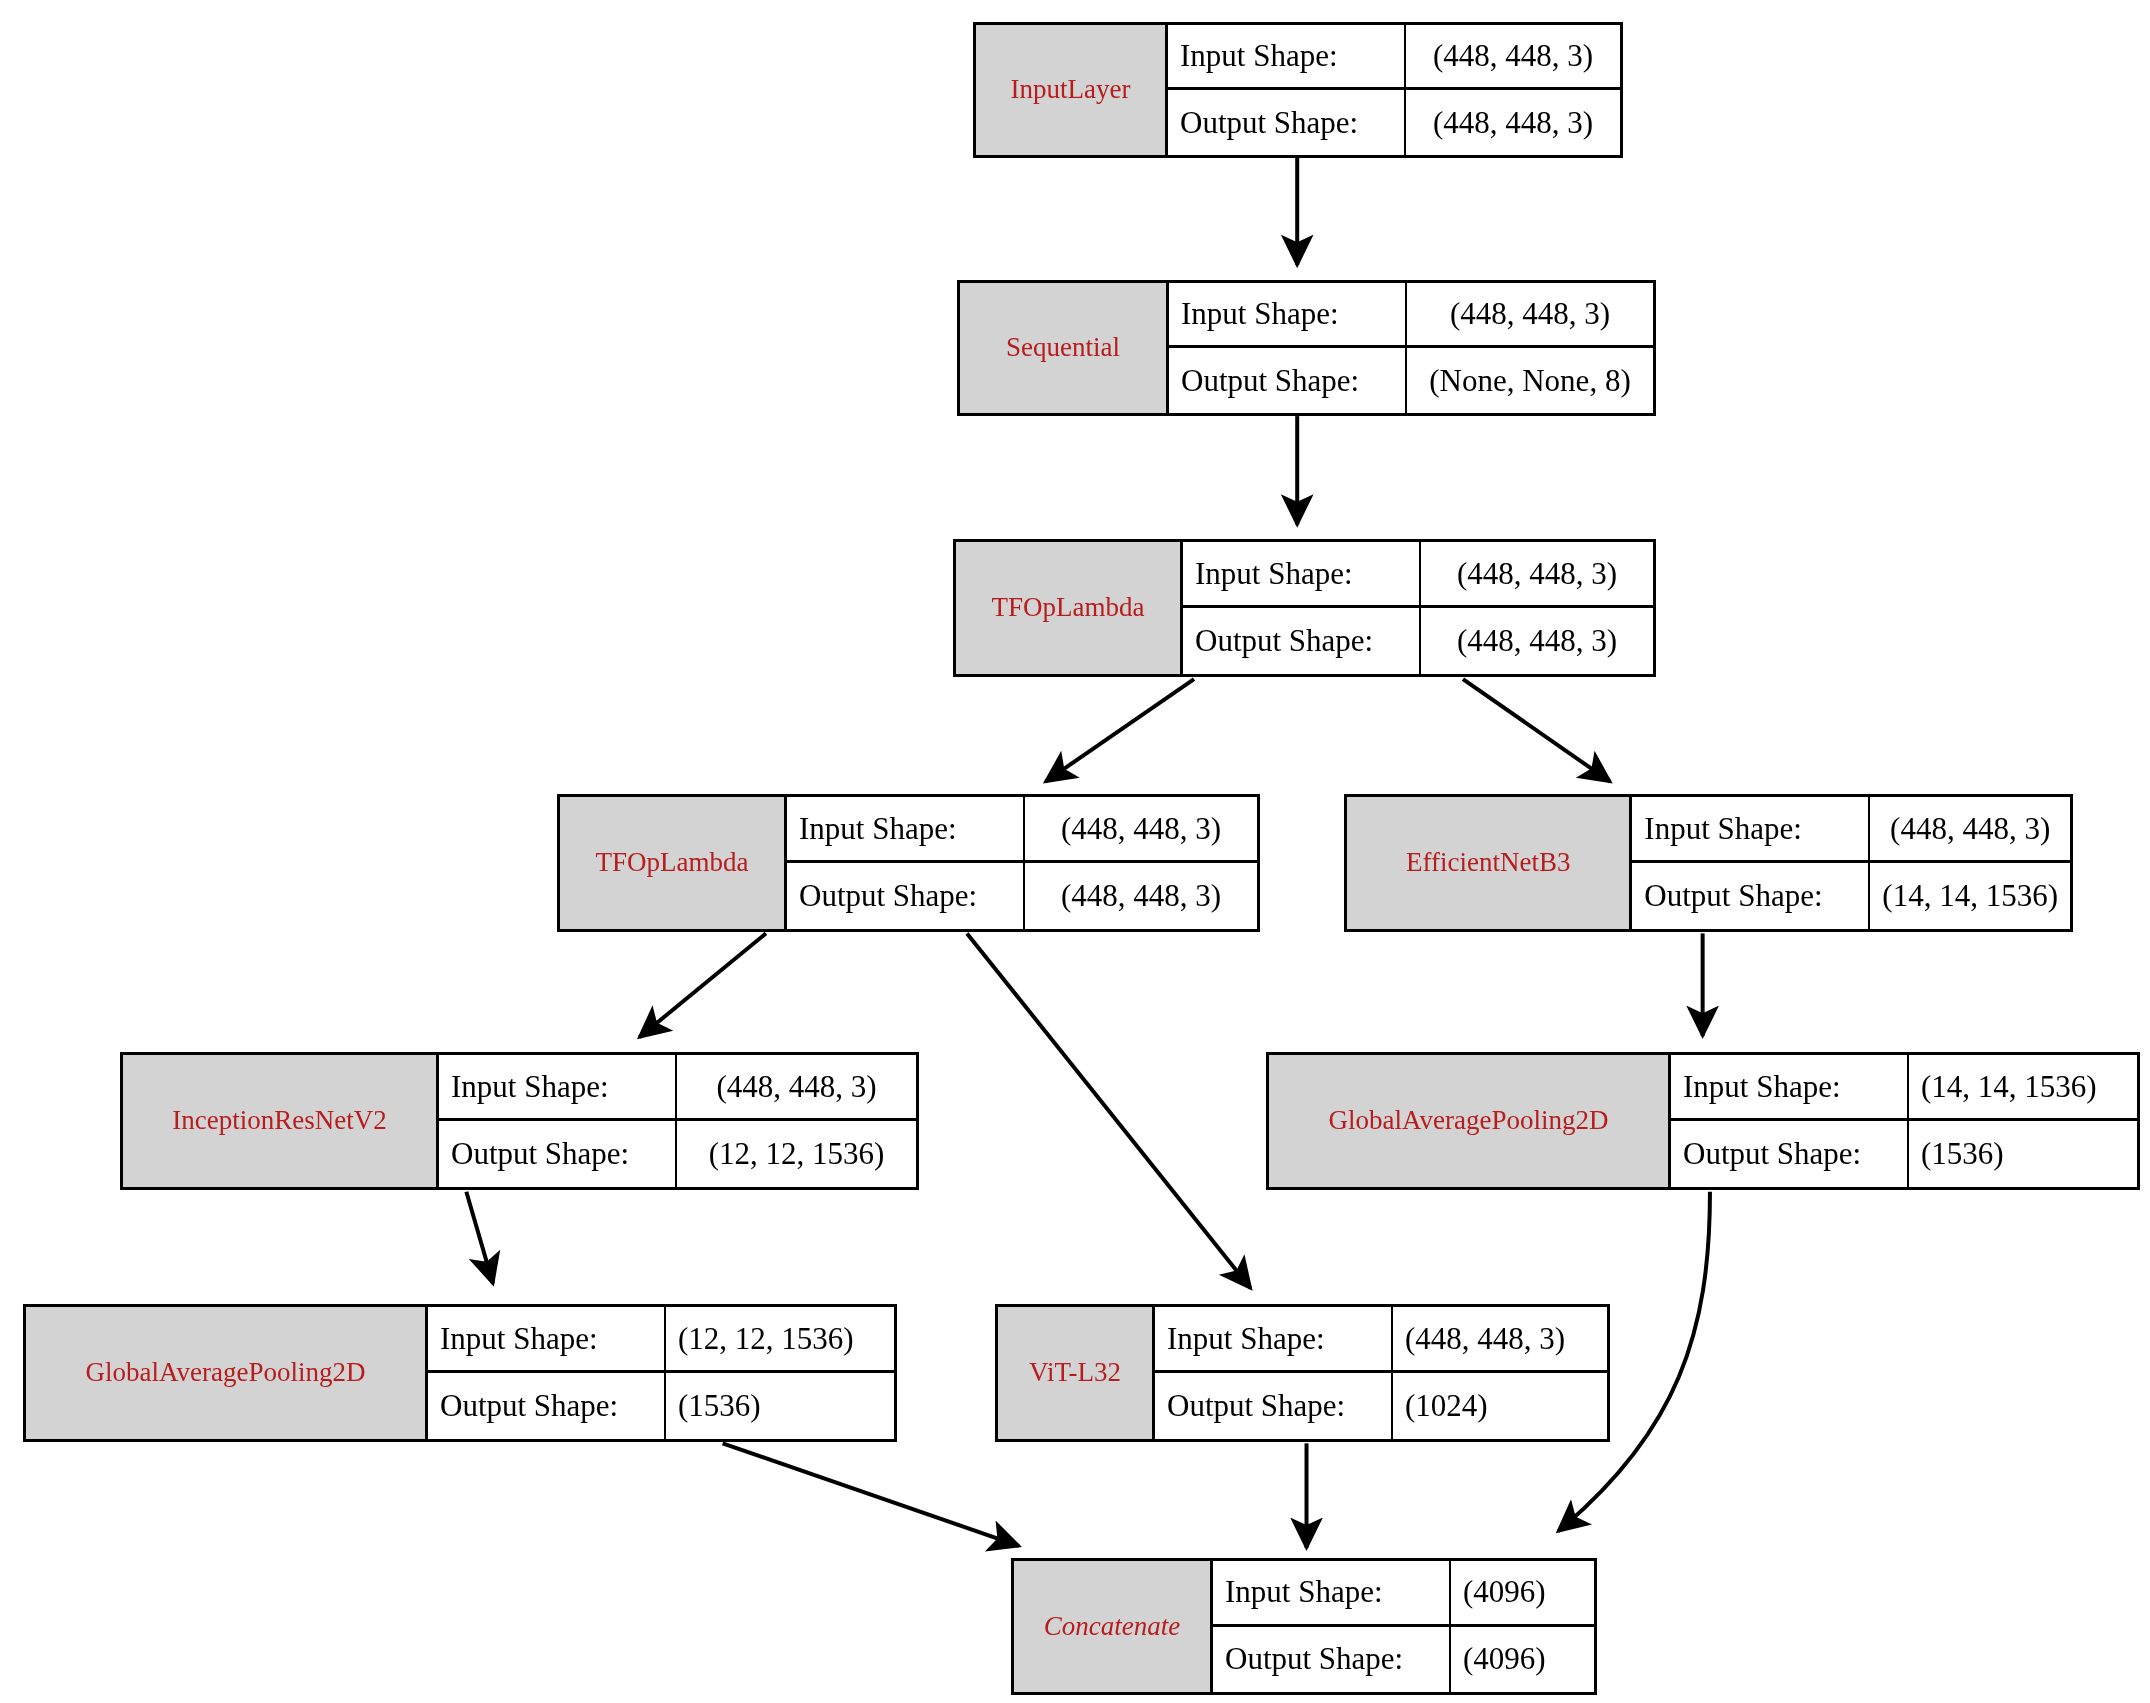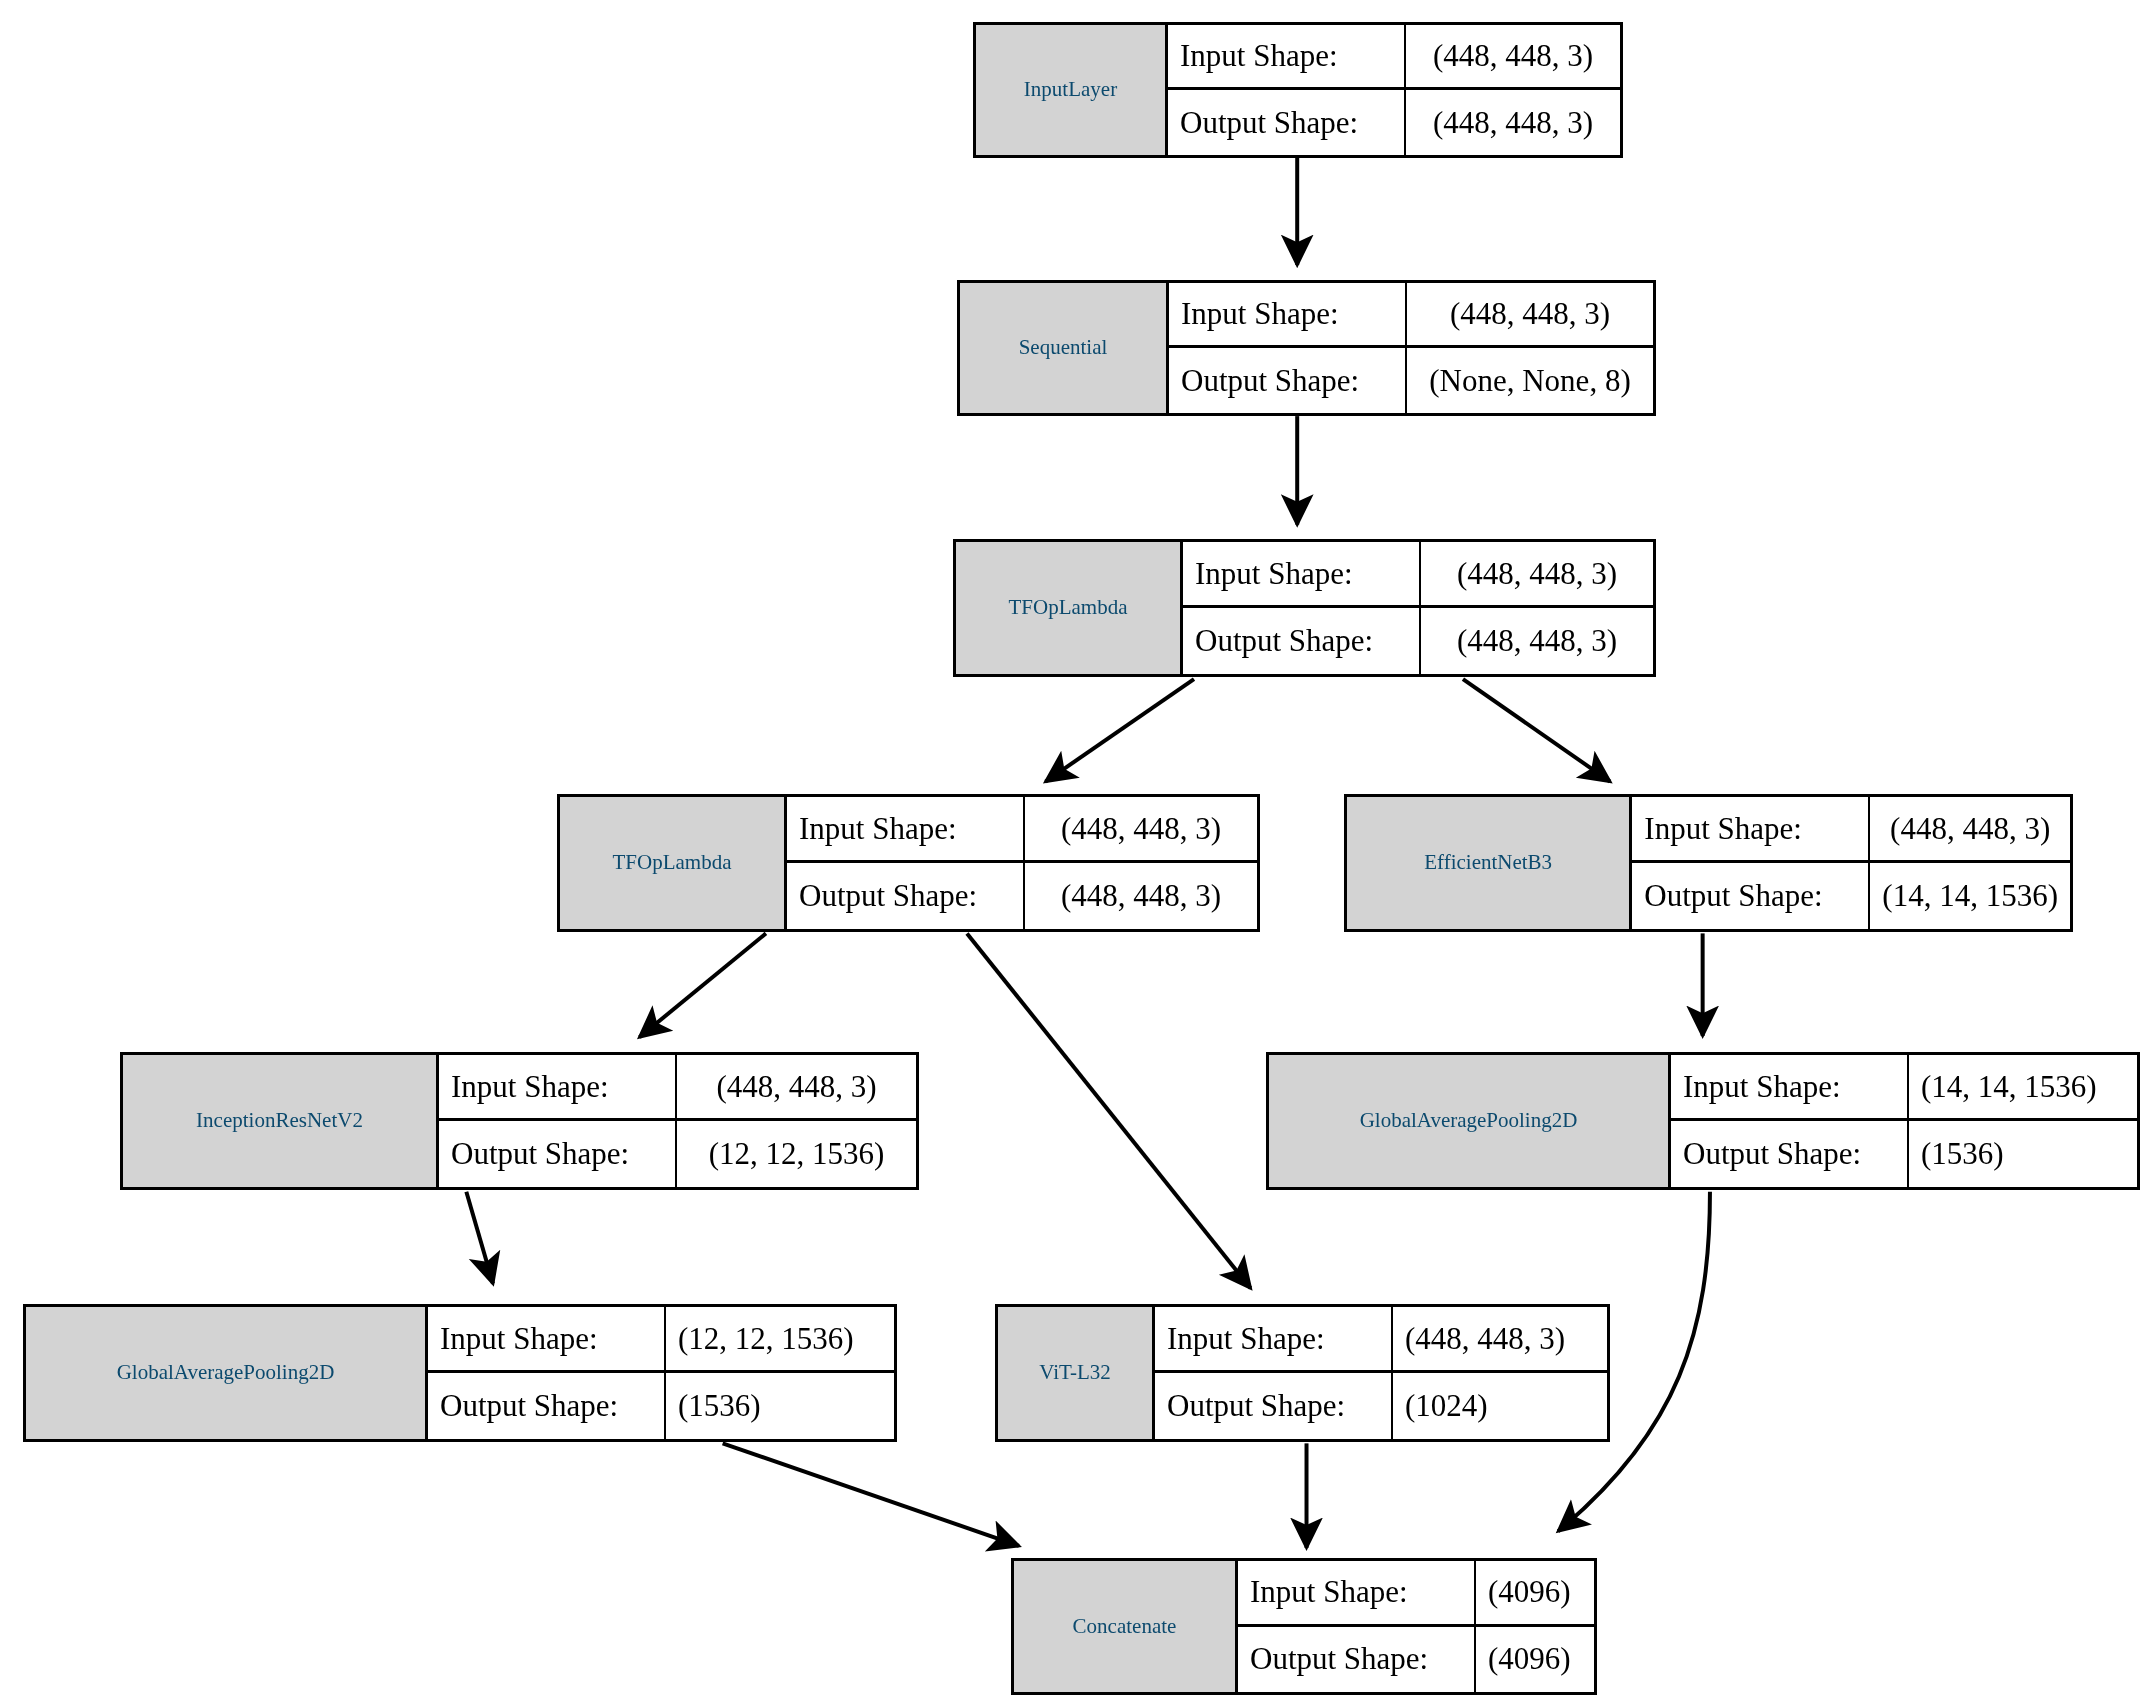--- a/index.html
+++ b/index.html
@@ -34,22 +34,22 @@
     background: #ffffff;
     z-index: 2;
   }
   .node-label {
     display: flex;
     align-items: center;
     justify-content: center;
     background: #d3d3d3;
     box-sizing: border-box;
     border-right: 3.3px solid #000000;
-    font-size: 21px;
-    color: #0c4a6e;
+    font-size: 27px;
+    color: #b91c1c;
     padding: 0 10.7px;
     white-space: nowrap;
     line-height: 1.1;
   }
   .node-rows {
     display: flex;
     flex-direction: column;
     flex: 1 1 auto;
     box-sizing: border-box;
   }
@@ -268,21 +268,21 @@
         <div class="row-val left">(448, 448, 3)</div>
       </div>
       <div class="node-row">
         <div class="row-key" style="width:238px;">Output Shape:</div>
         <div class="row-val left">(1024)</div>
       </div>
     </div>
   </div>
 
   <div class="node" style="left:1011px; top:1558px; width:586px; height:137px;">
-    <div class="node-label" style="width:224px;">Concatenate</div>
+    <div class="node-label" style="width:199px;font-style:italic;">Concatenate</div>
     <div class="node-rows">
       <div class="node-row top">
         <div class="row-key" style="width:238px;">Input Shape:</div>
         <div class="row-val left">(4096)</div>
       </div>
       <div class="node-row">
         <div class="row-key" style="width:238px;">Output Shape:</div>
         <div class="row-val left">(4096)</div>
       </div>
     </div>

